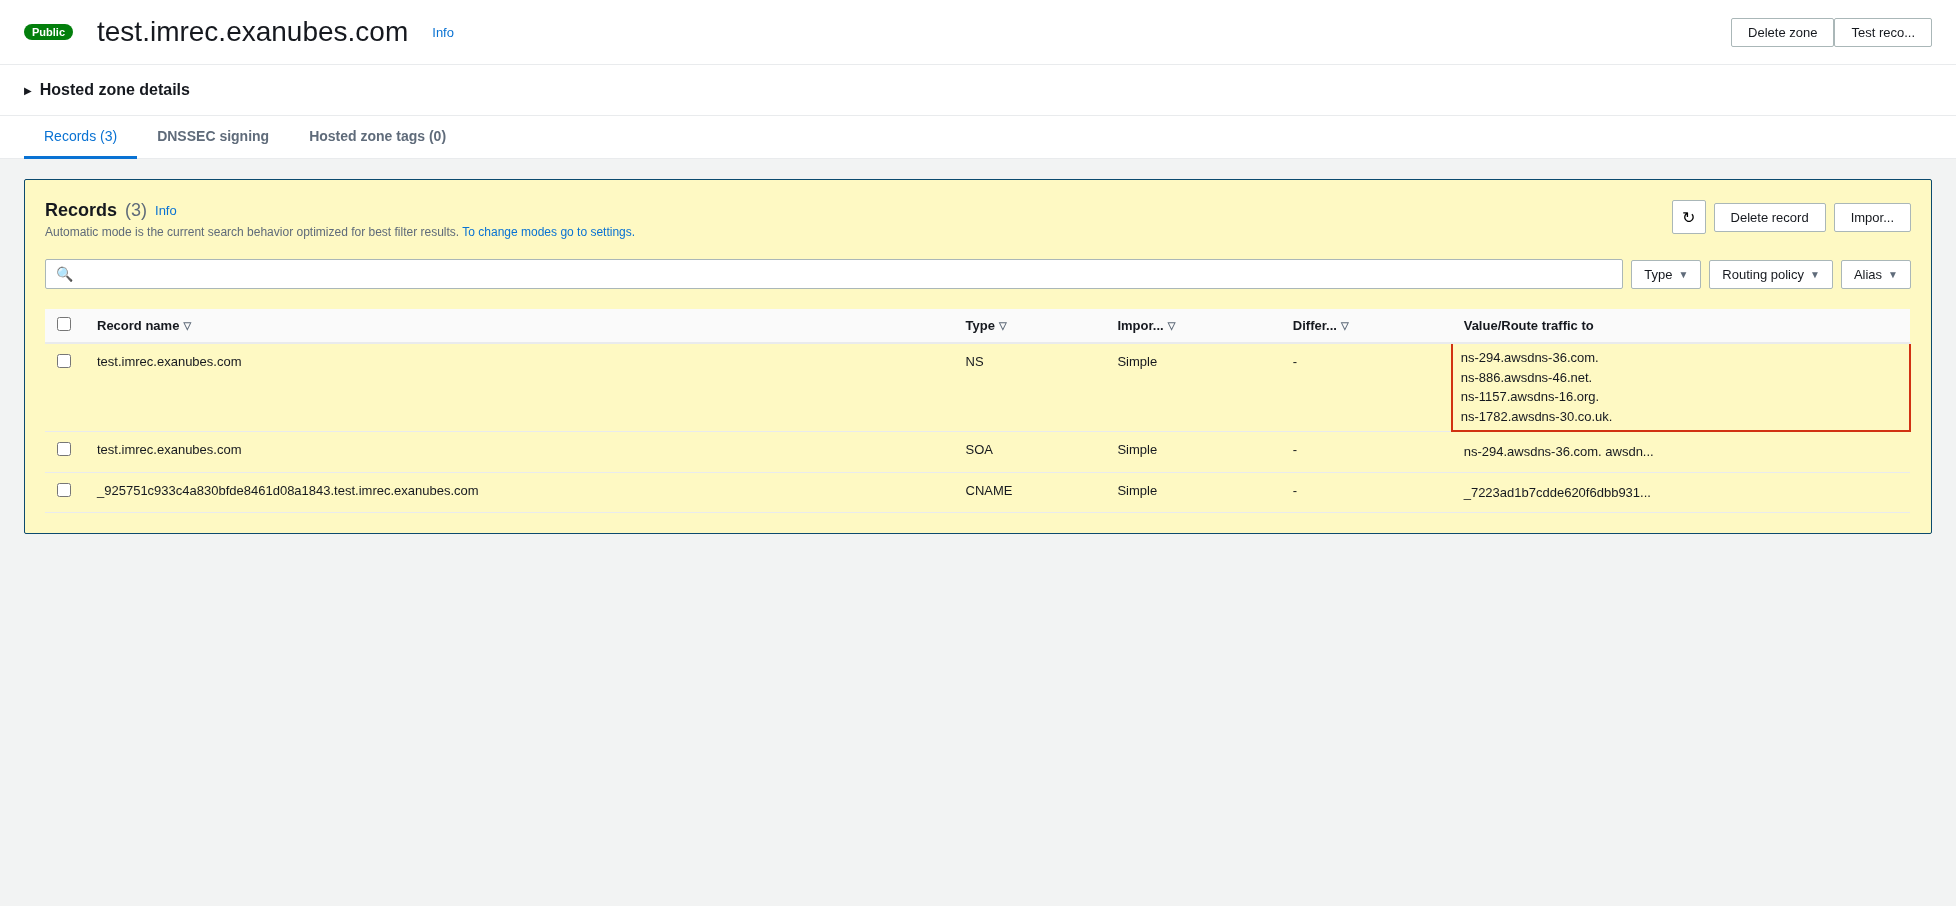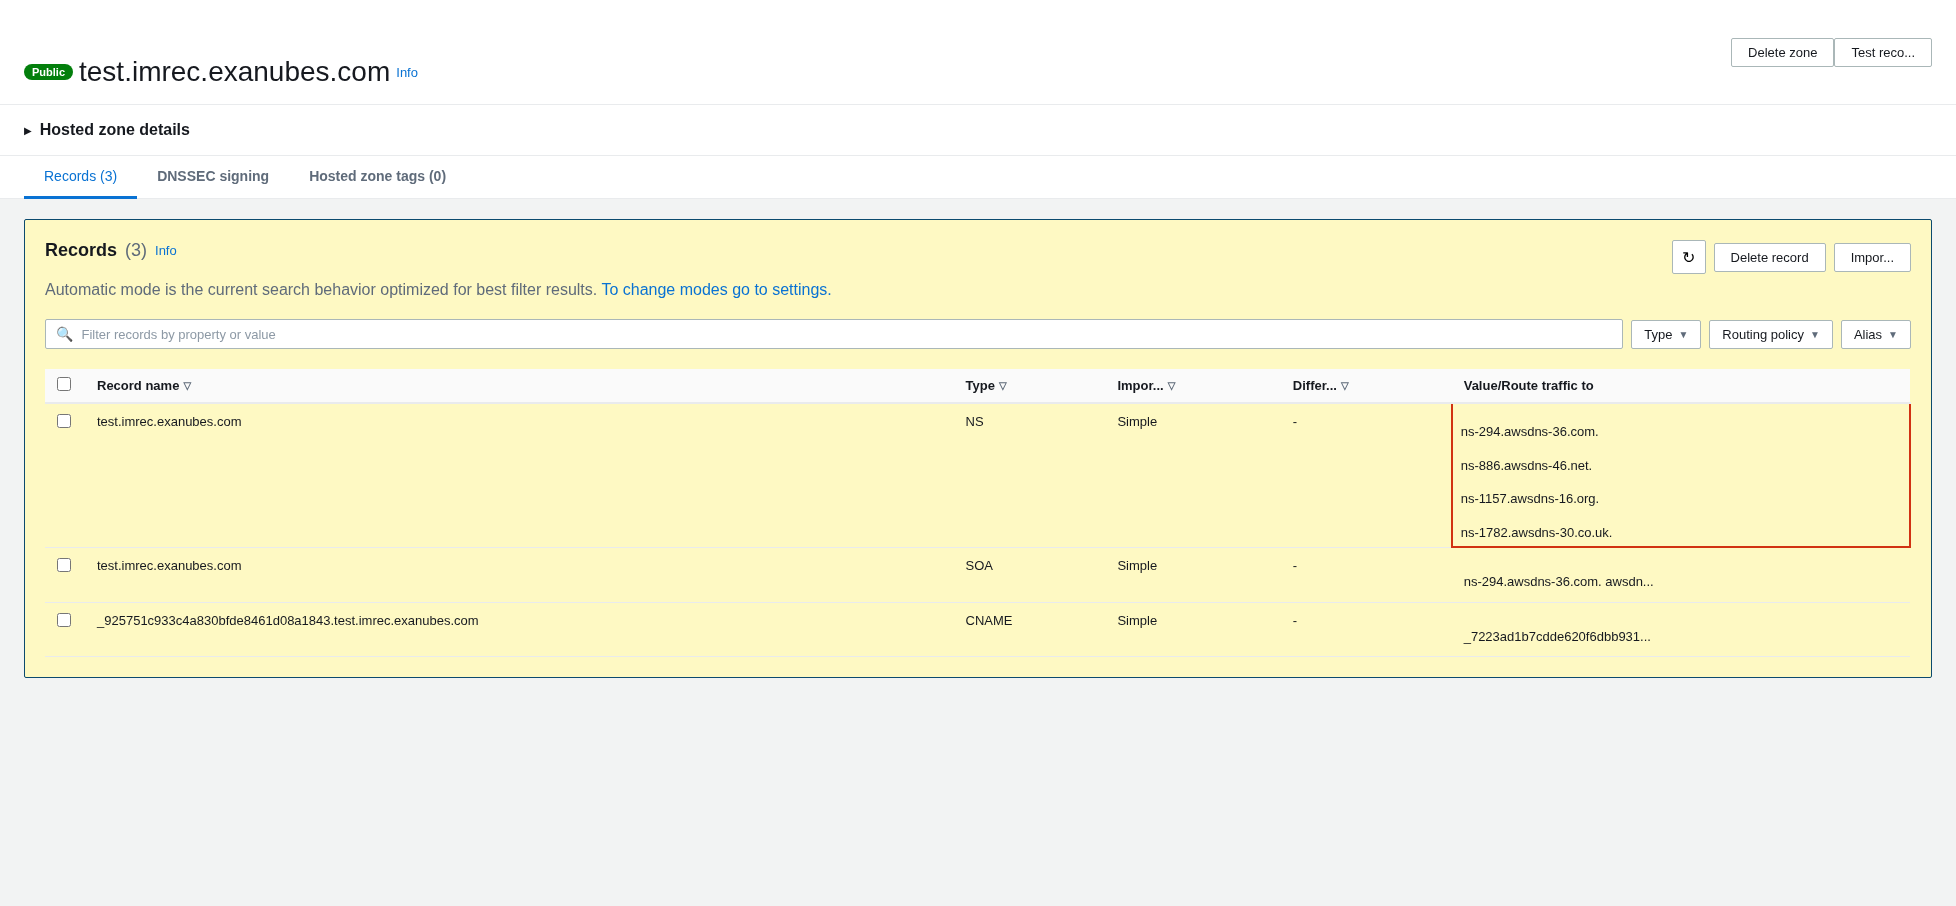--- a/index.html
+++ b/index.html
@@ -15,22 +15,21 @@
       padding: 16px 24px;
       display: flex;
       align-items: center;
       justify-content: space-between;
       border-bottom: 1px solid #e9ebed;
     }
 
     .page-header-left {
       display: flex;
       align-items: center;
-      gap: 6px;
-      margin-top: 40px;
+      gap: 24px;
     }
 
     .public-badge {
       background: #037f0c;
       color: #fff;
       font-size: 11px;
       font-weight: 700;
       padding: 2px 8px;
       border-radius: 12px;
     }
@@ -160,24 +159,24 @@
       background: #fff;
       border-radius: 2px;
       cursor: pointer;
       display: flex;
       align-items: center;
       justify-content: center;
       font-size: 16px;
     }
 
     .auto-mode-text {
-      font-size: 16px;
+      font-size: 12px;
       color: #5f6b7a;
       margin-bottom: 16px;
-      margin-top: 20px;
+      margin-top: 4px;
     }
 
     .auto-mode-link {
       color: #0972d3;
       cursor: pointer;
       text-decoration: none;
     }
 
     .filter-row {
       display: flex;
@@ -282,21 +281,20 @@
       line-height: 1.5;
     }
 
     .value-cell-highlighted {
       border: 2px solid #d13212;
       padding: 4px 8px !important;
     }
 
     .value-line {
       display: block;
-      margin-top: 14px;
     }
 
     input[type="checkbox"] {
       width: 14px;
       height: 14px;
       cursor: pointer;
     }
 
     .dash {
       color: #5f6b7a;
@@ -356,21 +354,20 @@
           <span>↻</span>
         </button>
         <button class="btn">Delete record</button>
         <button class="btn">Impor...</button>
       </div>
     </div>
 
     <div class="filter-row">
       <div class="filter-input-wrapper">
         <span class="search-icon-char">🔍</span>
-        <input type="text" class="filter-input" placeholder="Filter records by property or value" style="">
       </div>
       <button class="dropdown-btn">
         <span>Type</span>
         <span class="dropdown-arrow">▼</span>
       </button>
       <button class="dropdown-btn">
         <span>Routing policy</span>
         <span class="dropdown-arrow">▼</span>
       </button>
       <button class="dropdown-btn">

